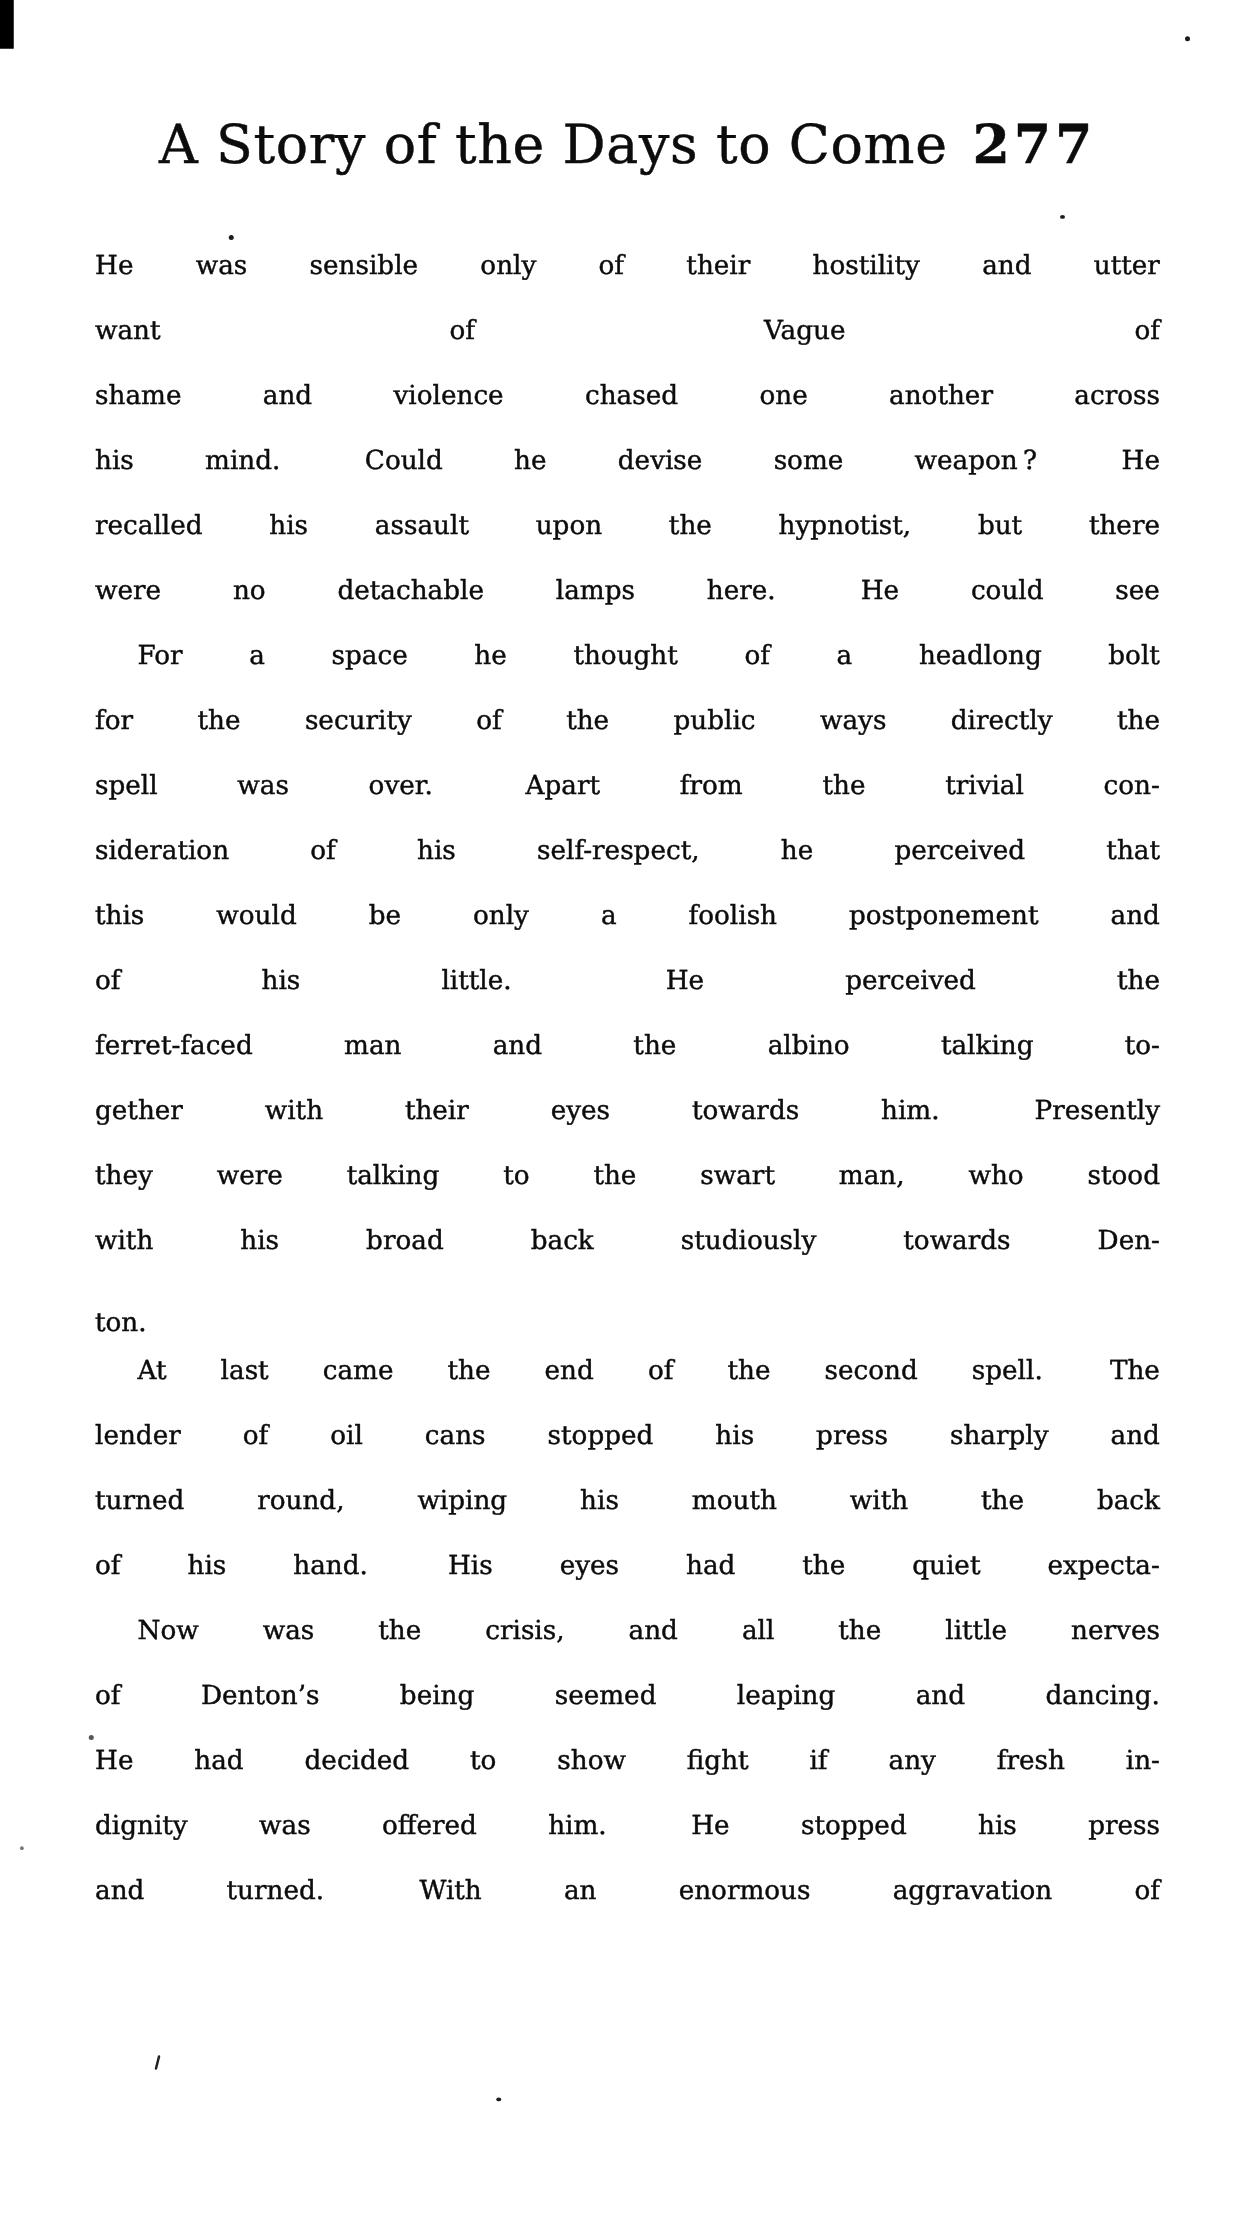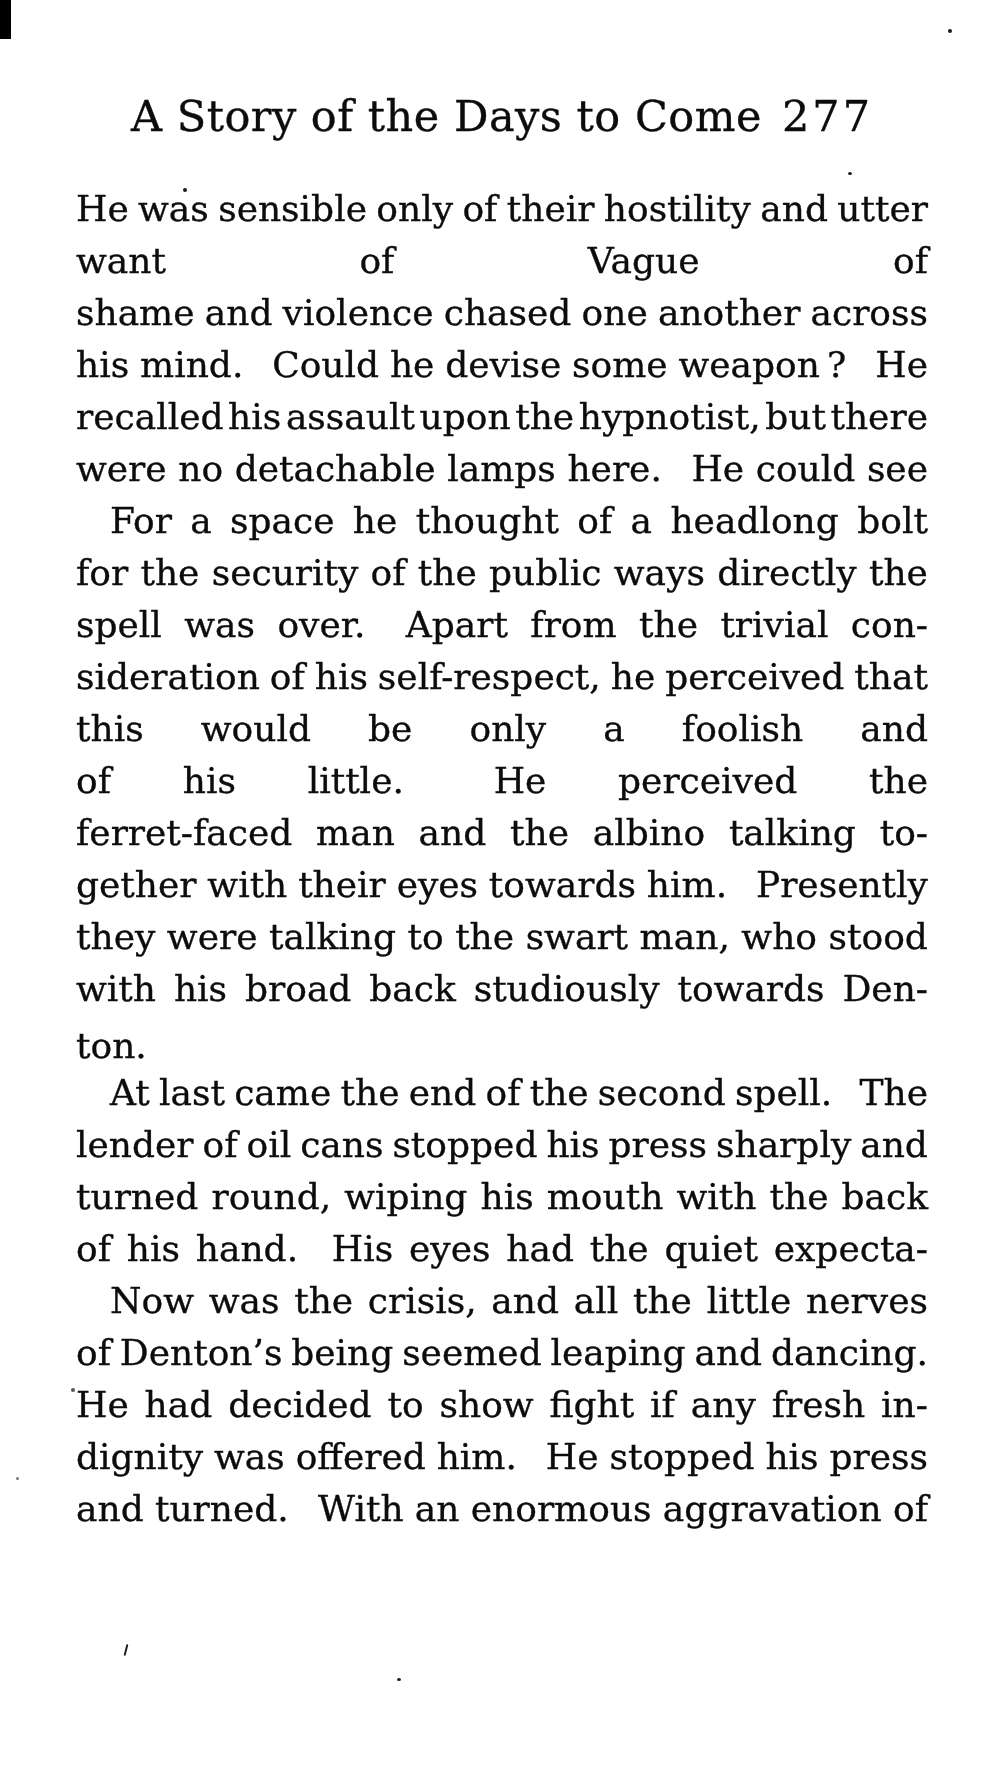--- a/index.html
+++ b/index.html
@@ -26,27 +26,27 @@
   .running-header {
     margin-top: 88px;
     height: 56px;
     line-height: 56px;
     font-size: 43px;
     text-align: center;
     white-space: nowrap;
     letter-spacing: 0.5px;
   }
   .pagenum {
-    font-weight: 400;
+    font-weight: 700;
     margin-left: 20px;
     letter-spacing: 3px;
   }
   .body-text {
-    margin-top: 44px;
-    font-size: 36px;
+    margin-top: 56px;
+    font-size: 21px;
   }
   .line {
     display: flex;
     justify-content: space-between;
     align-items: baseline;
     height: 52px;
     overflow: visible;
   }
   .line.plain {
     display: block;
@@ -204,20 +204,21 @@
           <span>perceived</span>
           <span>that</span>
         </div>
         <div class="line">
           <span>this</span>
           <span>would</span>
           <span>be</span>
           <span>only</span>
           <span>a</span>
           <span>foolish</span>
+          <span>postponement</span>
           <span>and</span>
         </div>
         <div class="line">
           <span>of</span>
           <span>his</span>
           <span>little. </span>
           <span>He</span>
           <span>perceived</span>
           <span>the</span>
         </div>

